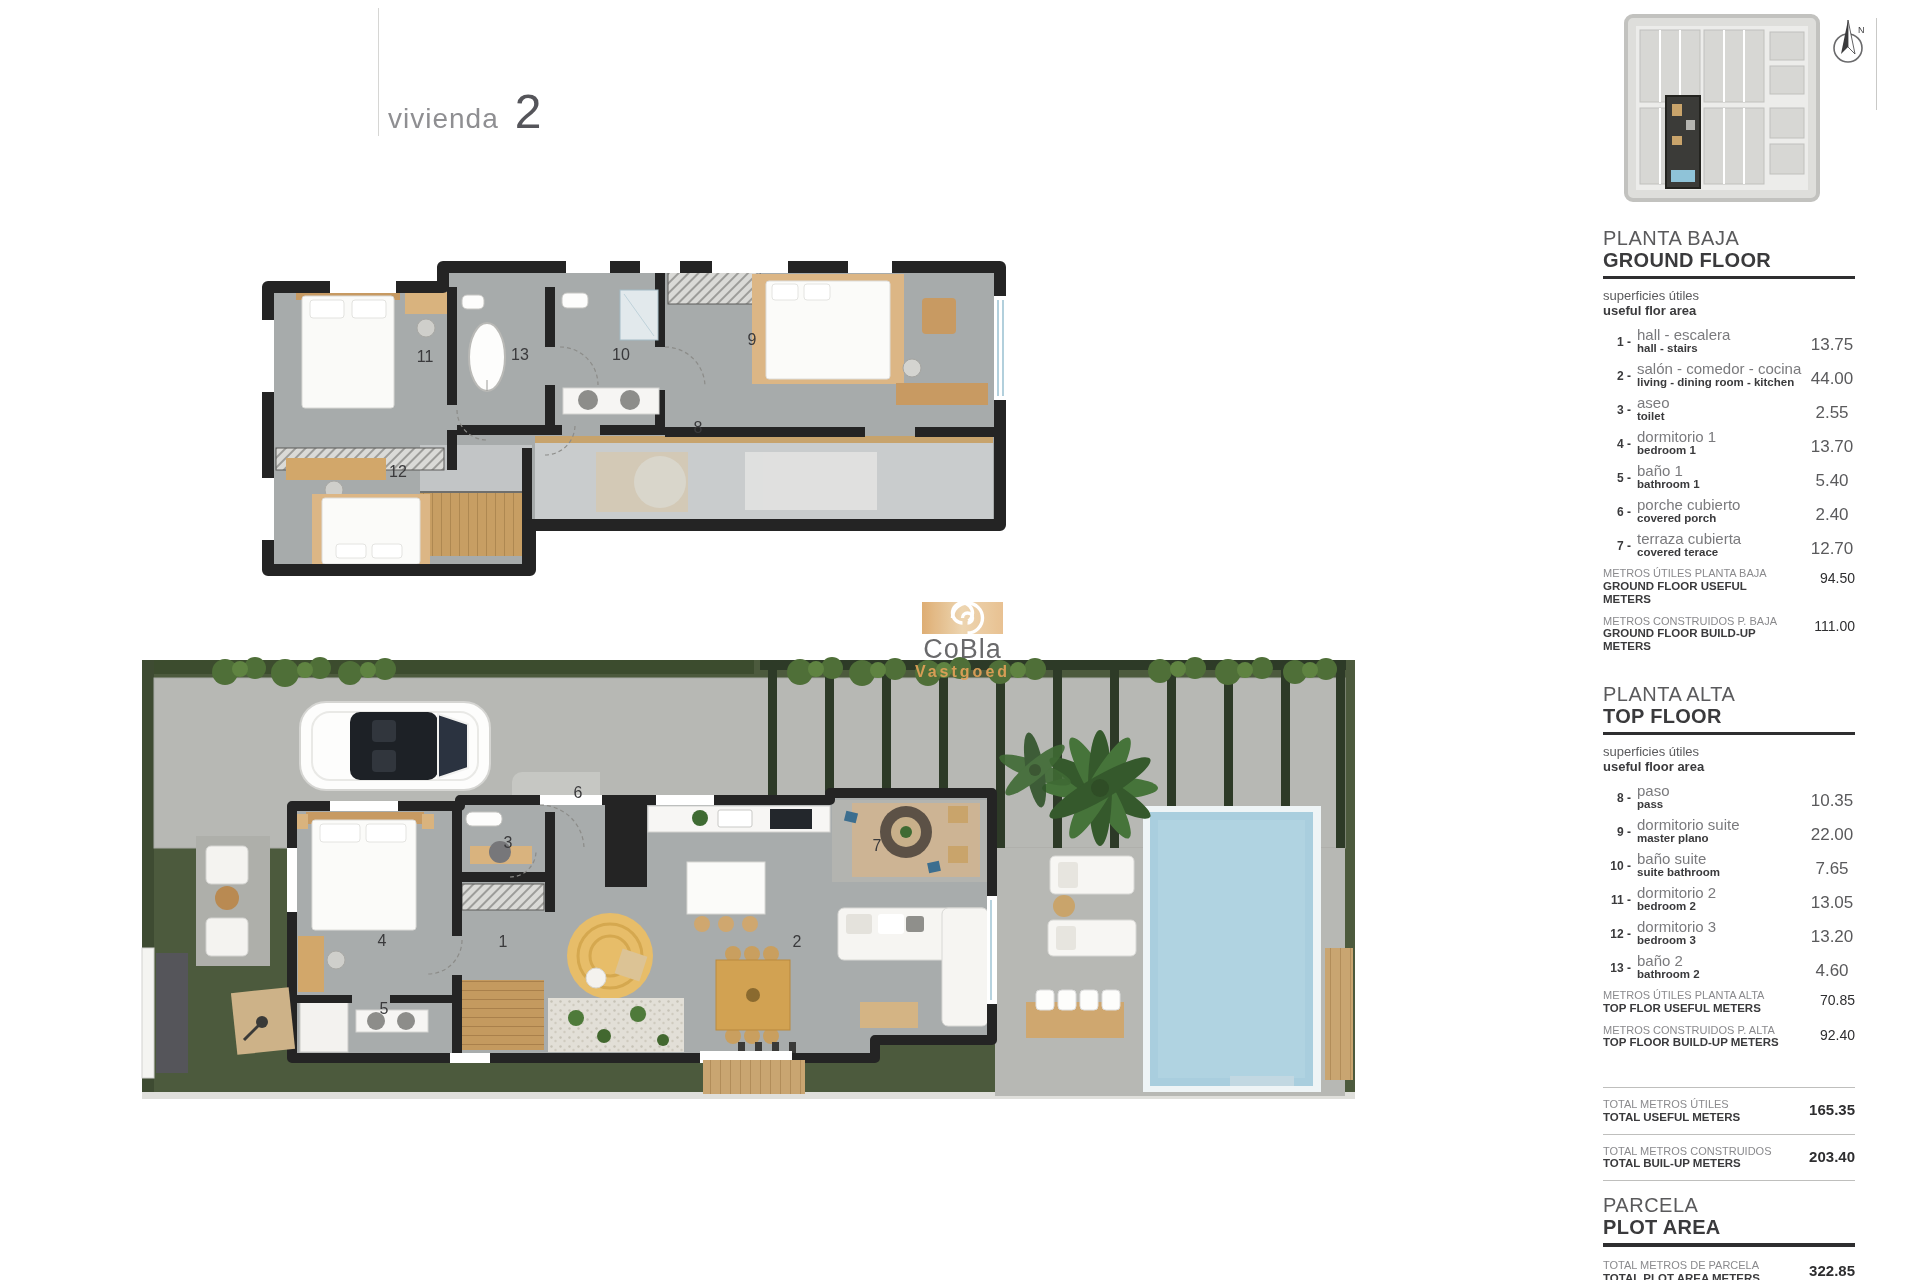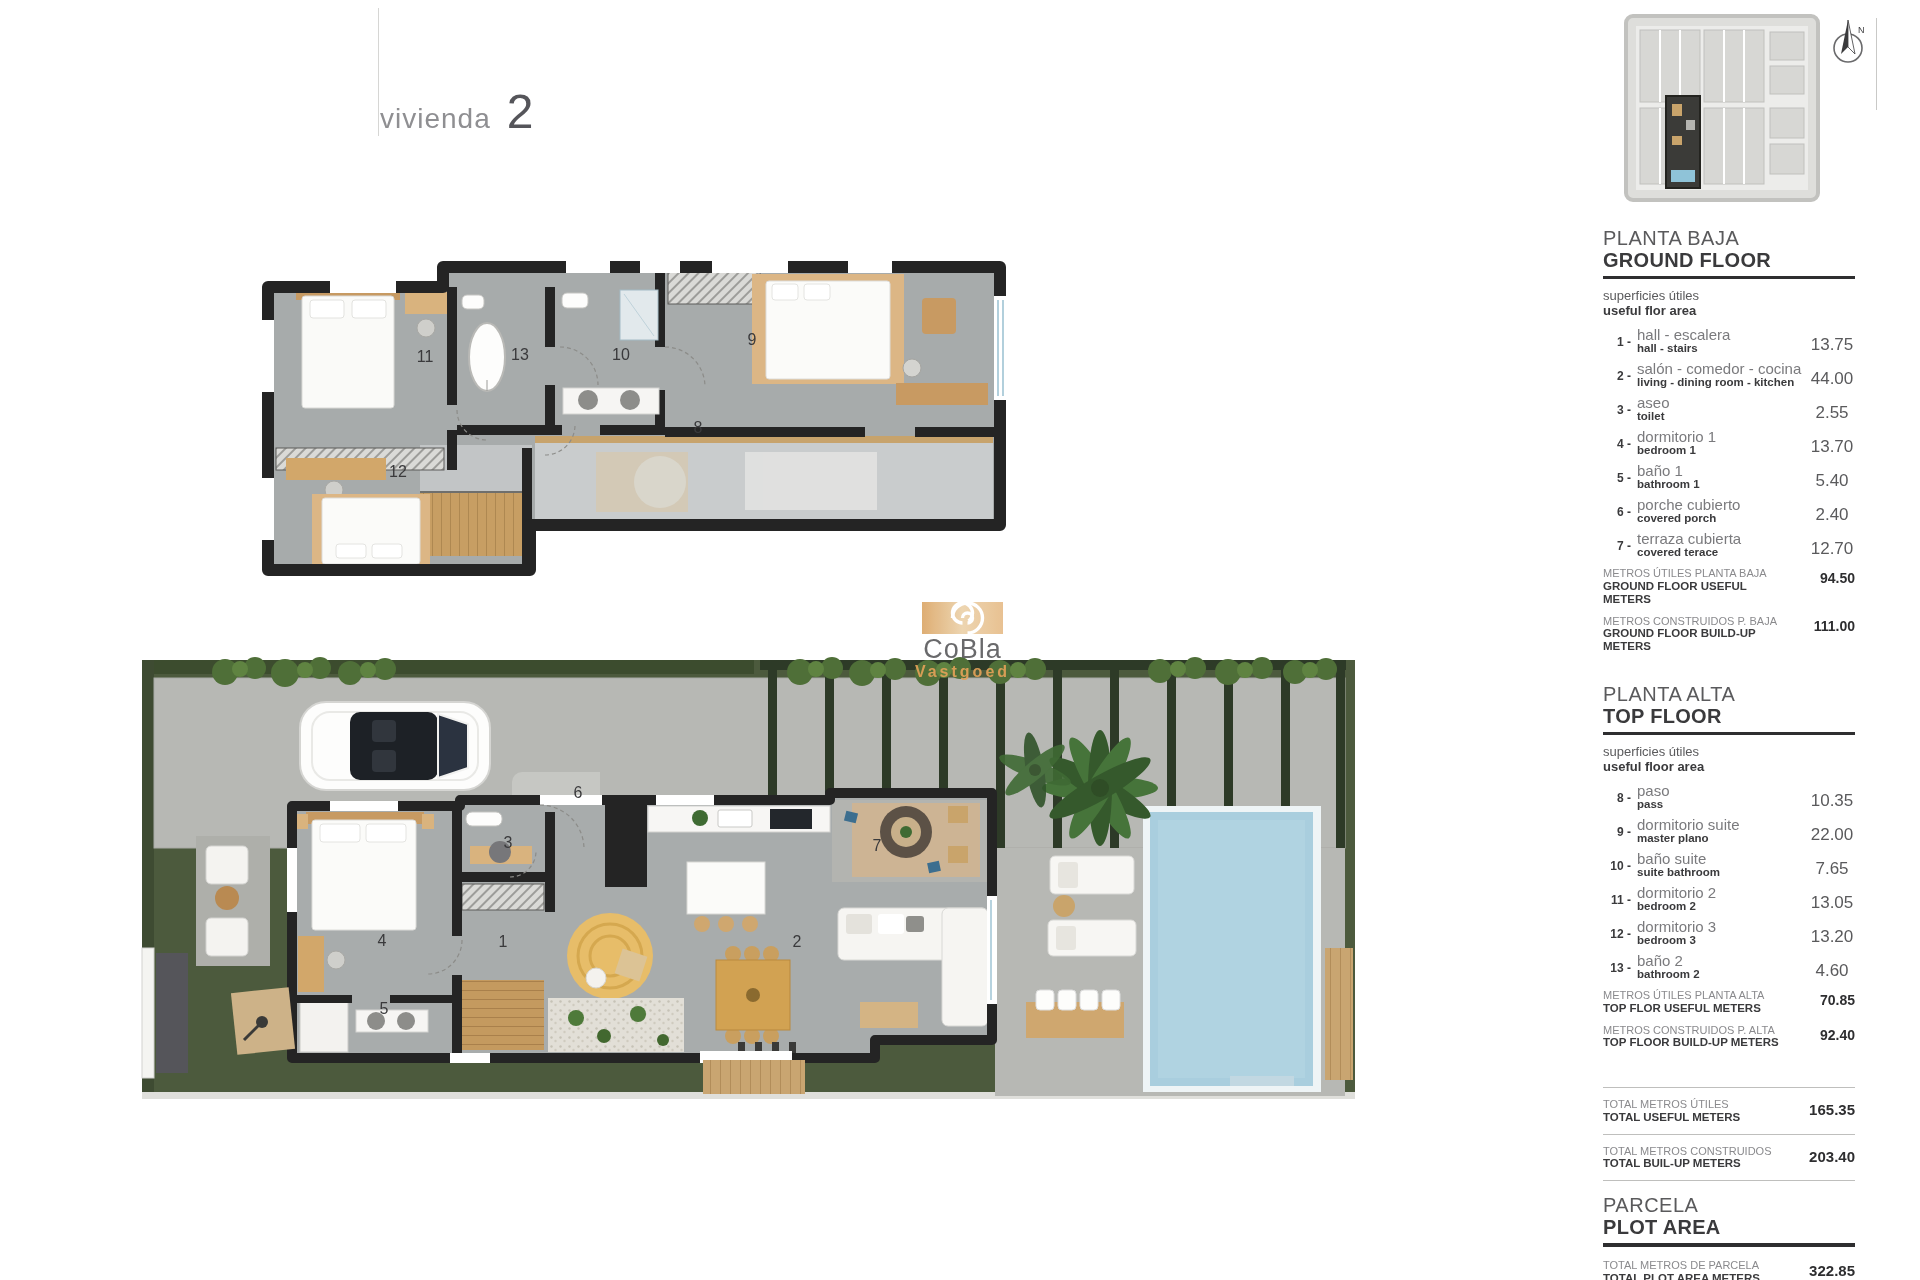--- a/index.html
+++ b/index.html
@@ -1,21 +1,21 @@
 <!DOCTYPE html>
 <html><head>
 <meta charset="utf-8">
 <style>
   html,body{margin:0;padding:0;background:#ffffff;}
   .page{position:relative;width:1920px;height:1280px;background:#ffffff;overflow:hidden;
         font-family:"Liberation Sans", sans-serif;color:#3b3b3d;}
 
   
   .title-rule{position:absolute;left:378px;top:8px;width:1px;height:128px;background:#d6d6d4;}
-  .title{position:absolute;left:380px;top:84px;display:flex;align-items:baseline;gap:16px;}
+  .title{position:absolute;left:388px;top:84px;display:flex;align-items:baseline;gap:16px;}
   .title .word{font-size:28px;font-weight:300;color:#8f8f92;letter-spacing:1px;}
   .title .num{font-size:48px;font-weight:400;color:#55555a;}
 
   
   .tr-rule{position:absolute;left:1876px;top:18px;width:1px;height:92px;background:#c9c9c7;}
 
   
   .sidebar{position:absolute;left:1603px;top:228px;width:252px;}
   .sec-es{font-size:20px;font-weight:400;color:#5a5a5c;letter-spacing:.5px;line-height:21px;}
   .sec-en{font-size:20px;font-weight:700;color:#3a3a3c;letter-spacing:.3px;line-height:22px;}
@@ -27,21 +27,21 @@
              font-size:12px;font-weight:700;color:#3a3a3c;white-space:nowrap;}
   .item .num::after{content:" -";}
   .item .lbl{flex:1;min-width:0;}
   .es-line{display:block;font-size:15px;color:#7a7a7d;line-height:12.5px;}
   .en-line{display:block;font-size:11.5px;font-weight:700;color:#3a3a3c;line-height:12.5px;}
   .item .val{width:46px;text-align:center;font-size:17px;color:#5a5a5c;padding-top:6px;}
   .total{display:flex;margin-bottom:9px;}
   .total .lbl{flex:1;}
   .total .es-line,.grand .es-line{font-size:11px;line-height:12.5px;color:#8a8a8d;}
   .total .en-line,.grand .en-line{font-size:11.5px;line-height:13px;}
-  .total .val{width:60px;text-align:right;font-size:14px;font-weight:700;color:#2e2e30;padding-top:3px;}
+  .total .val{width:60px;text-align:right;font-size:14px;font-weight:400;color:#2e2e30;padding-top:3px;}
   .gap24{height:22px;}
   .hairline{height:1px;background:#bfbfbd;margin:7px 0;}
   .grand{display:flex;padding:3px 0;}
   .grand .lbl{flex:1;}
   .grand .val{width:64px;text-align:right;font-size:15px;font-weight:700;color:#2e2e30;padding-top:3px;}
   .plot-head{margin-top:14px;}
 
   
   .plan{position:absolute;}
   .room-label{font-size:16px;font-weight:500;fill:#3a3a3c;}

